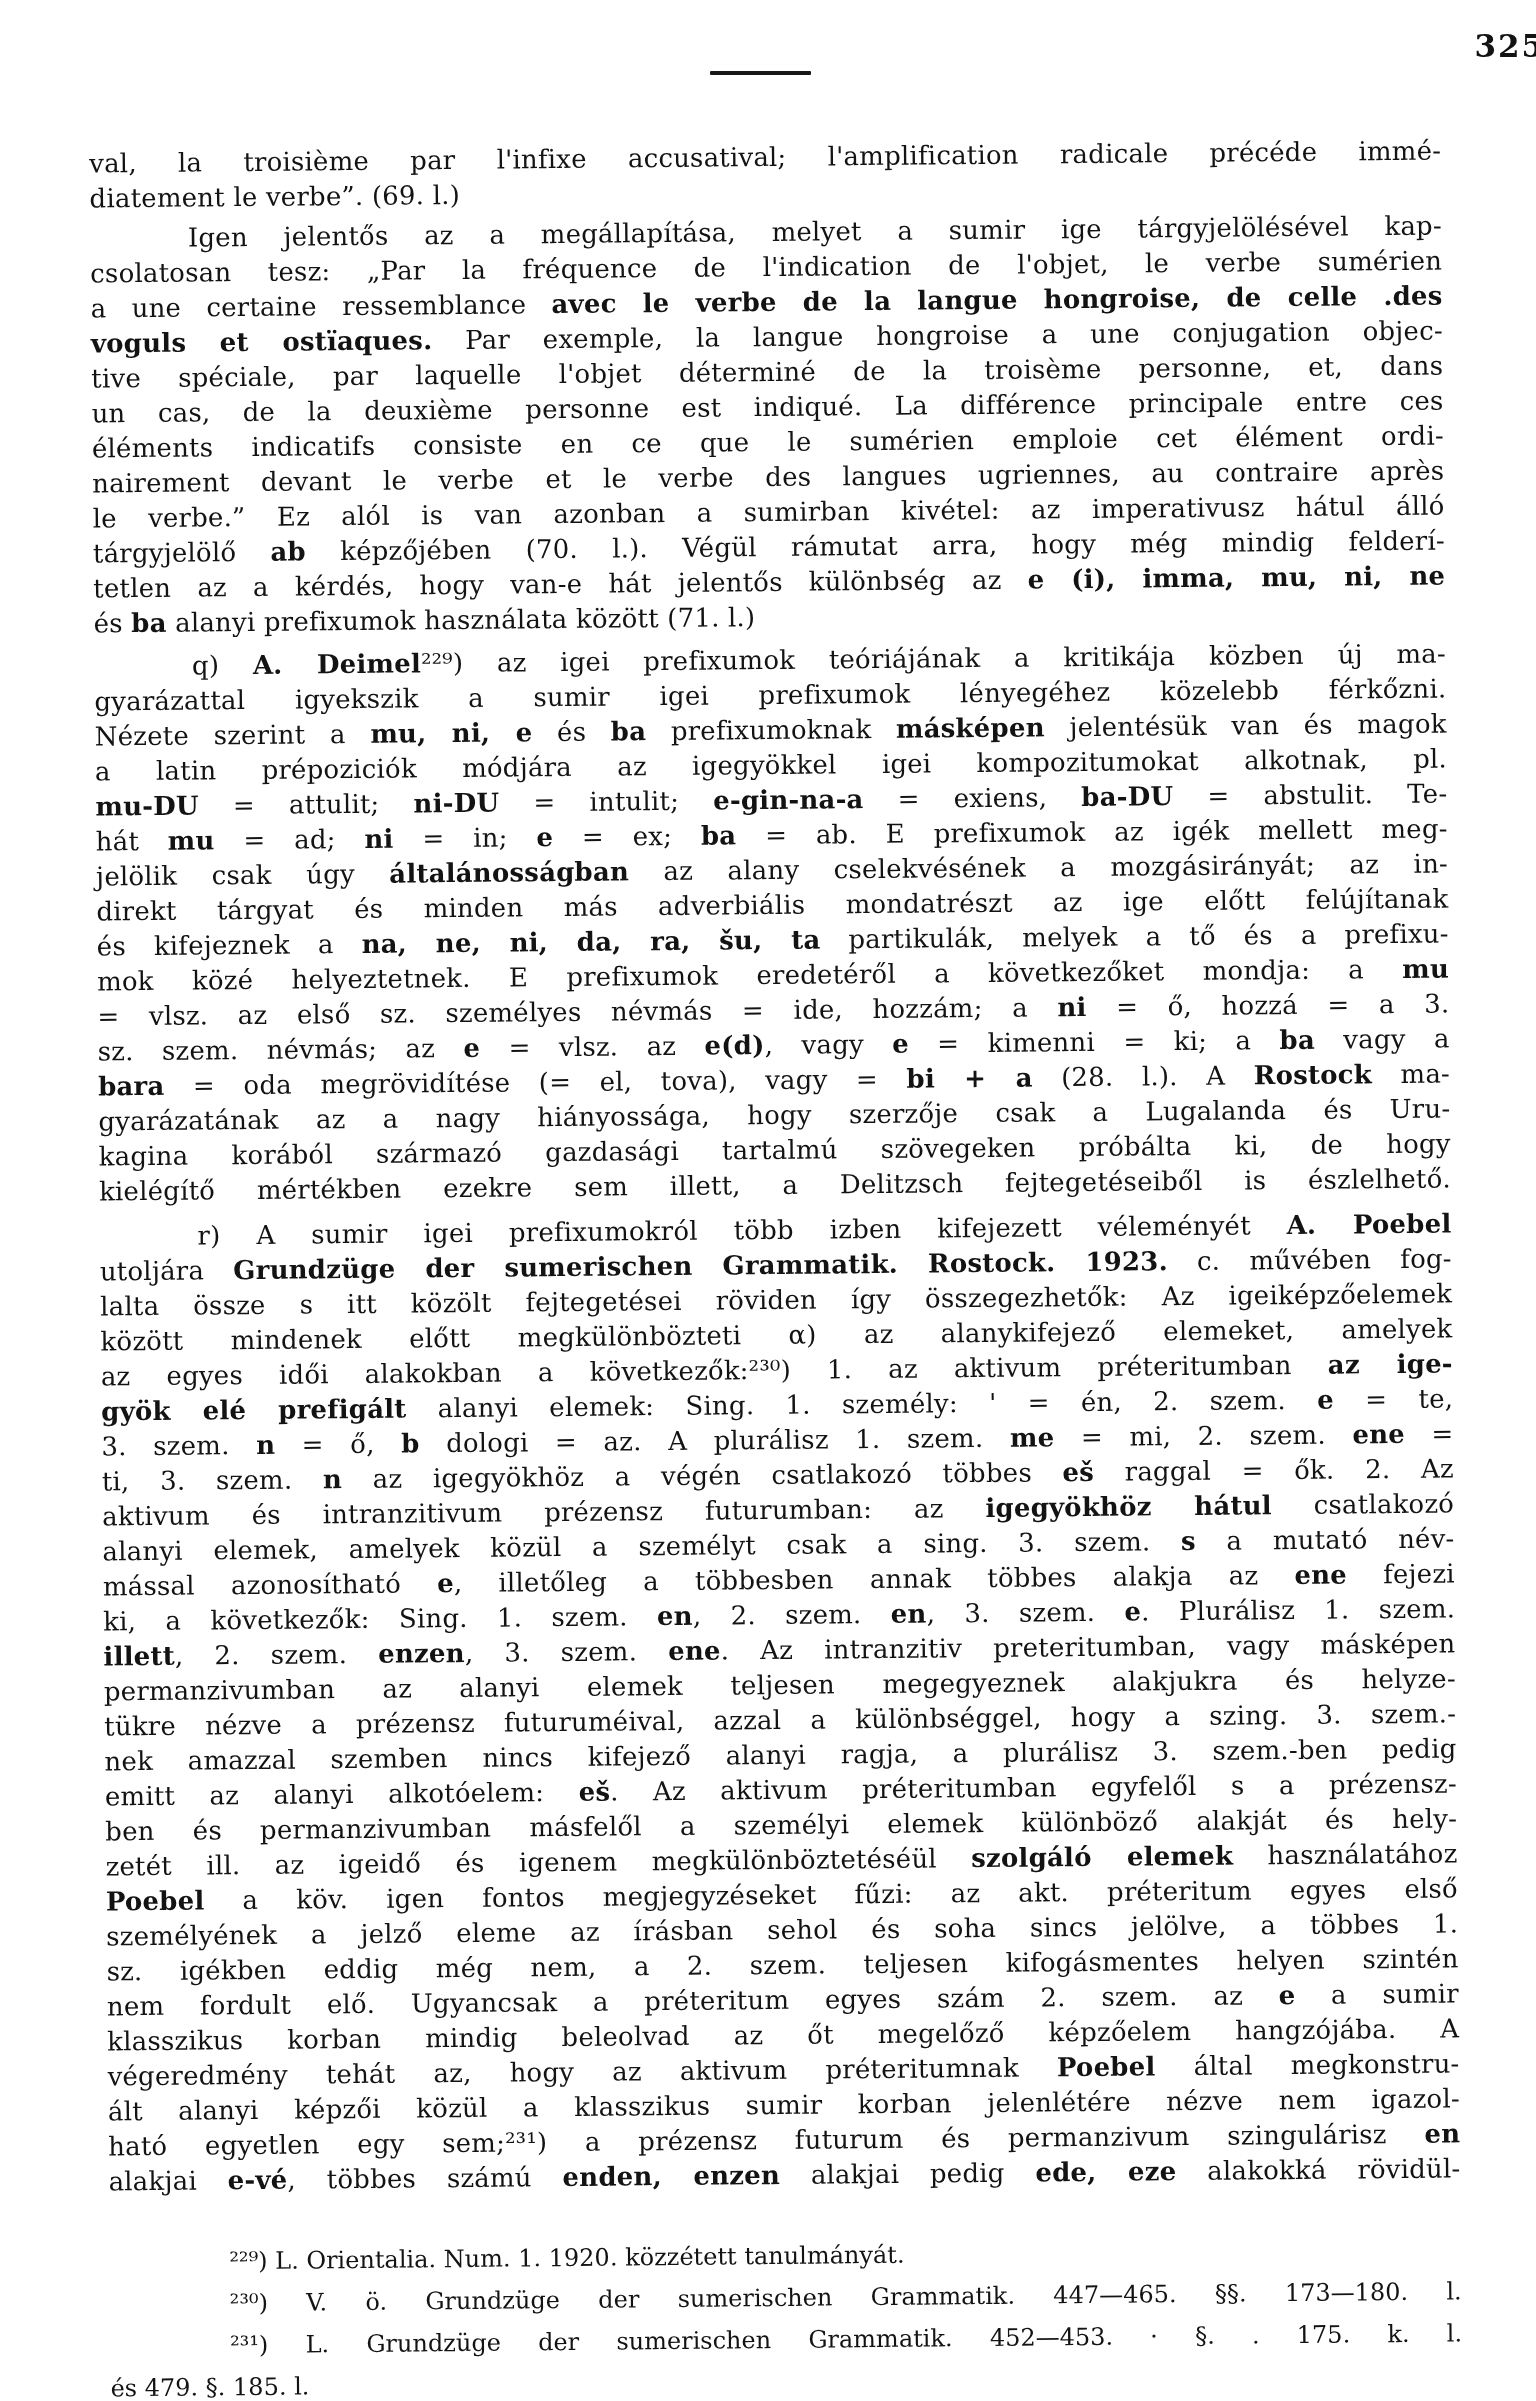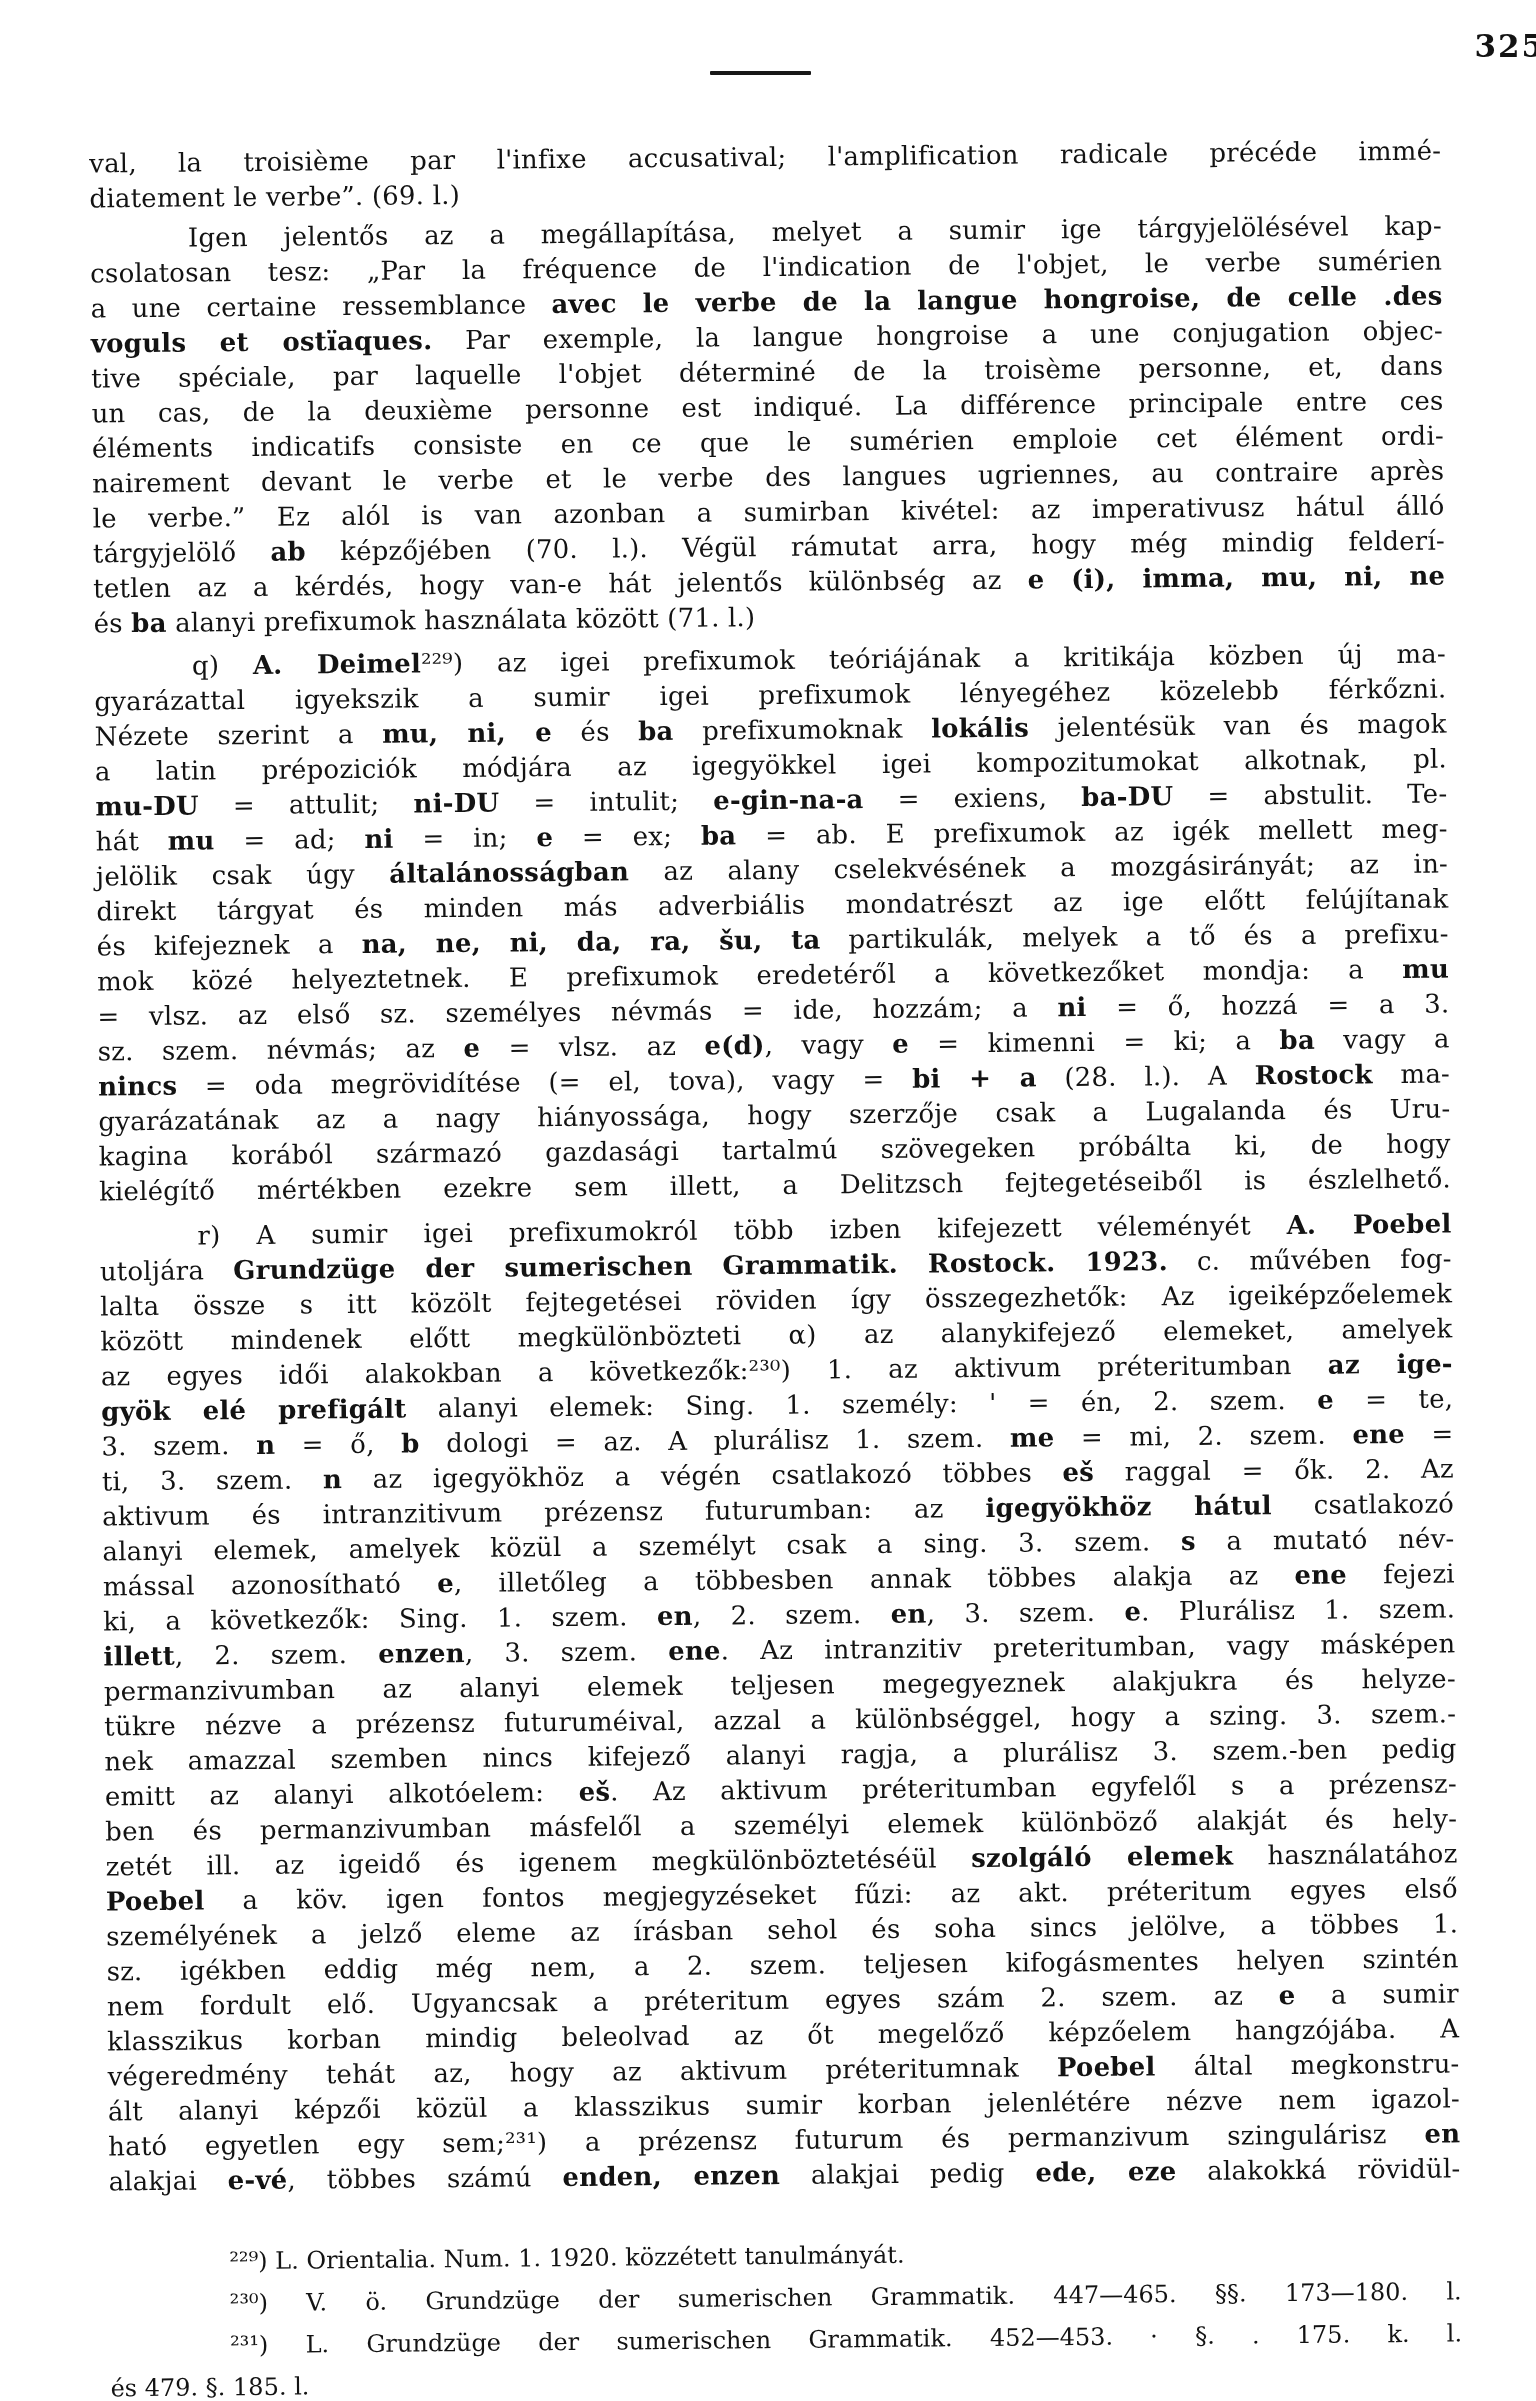--- a/index.html
+++ b/index.html
@@ -93,31 +93,31 @@
           <div class="line"><span>éléments indicatifs consiste en ce que le sumérien emploie cet élément ordi-</span></div>
           <div class="line"><span>nairement devant le verbe et le verbe des langues ugriennes, au contraire après</span></div>
           <div class="line"><span>le verbe.” Ez alól is van azonban a sumirban kivétel: az imperativusz hátul álló</span></div>
           <div class="line"><span>tárgyjelölő </span><b>ab</b><span> képzőjében (70. l.). Végül rámutat arra, hogy még mindig felderí-</span></div>
           <div class="line"><span>tetlen az a kérdés, hogy van-e hát jelentős különbség az </span><b>e (i), imma, mu, ni, ne</b></div>
           <div class="line lastline"><span>és </span><b>ba</b><span> alanyi prefixumok használata között (71. l.)</span></div>
         </div>
         <div class="paragraph" style="margin-top: 8.6px;">
           <div class="line indent"><span>q) </span><b>A. Deimel</b><span>²²⁹) az igei prefixumok teóriájának a kritikája közben új ma-</span></div>
           <div class="line"><span>gyarázattal igyekszik a sumir igei prefixumok lényegéhez közelebb férkőzni.</span></div>
-          <div class="line"><span>Nézete szerint a </span><b>mu, ni, e</b><span> és </span><b>ba</b><span> prefixumoknak </span><b>lokális</b><span> jelentésük van és magok</span></div>
+          <div class="line"><span>Nézete szerint a </span><b>mu, ni, e</b><span> és </span><b>ba</b><span> prefixumoknak </span><b>másképen</b><span> jelentésük van és magok</span></div>
           <div class="line"><span>a latin prépoziciók módjára az igegyökkel igei kompozitumokat alkotnak, pl.</span></div>
           <div class="line"><b>mu-DU</b><span> = attulit; </span><b>ni-DU</b><span> = intulit; </span><b>e-gin-na-a</b><span> = exiens, </span><b>ba-DU</b><span> = abstulit. Te-</span></div>
           <div class="line"><span>hát </span><b>mu</b><span> = ad; </span><b>ni</b><span> = in; </span><b>e</b><span> = ex; </span><b>ba</b><span> = ab. E prefixumok az igék mellett meg-</span></div>
           <div class="line"><span>jelölik csak úgy </span><b>általánosságban</b><span> az alany cselekvésének a mozgásirányát; az in-</span></div>
           <div class="line"><span>direkt tárgyat és minden más adverbiális mondatrészt az ige előtt felújítanak</span></div>
           <div class="line"><span>és kifejeznek a </span><b>na, ne, ni, da, ra, šu, ta</b><span> partikulák, melyek a tő és a prefixu-</span></div>
           <div class="line"><span>mok közé helyeztetnek. E prefixumok eredetéről a következőket mondja: a </span><b>mu</b></div>
           <div class="line"><span>= vlsz. az első sz. személyes névmás = ide, hozzám; a </span><b>ni</b><span> = ő, hozzá = a 3.</span></div>
           <div class="line"><span>sz. szem. névmás; az </span><b>e</b><span> = vlsz. az </span><b>e(d)</b><span>, vagy </span><b>e</b><span> = kimenni = ki; a </span><b>ba</b><span> vagy a</span></div>
-          <div class="line"><b>nincs</b><span> = oda megrövidítése (= el, tova), vagy = </span><b>bi + a</b><span> (28. l.). A </span><b>Rostock</b><span> ma-</span></div>
+          <div class="line"><b>bara</b><span> = oda megrövidítése (= el, tova), vagy = </span><b>bi + a</b><span> (28. l.). A </span><b>Rostock</b><span> ma-</span></div>
           <div class="line"><span>gyarázatának az a nagy hiányossága, hogy szerzője csak a Lugalanda és Uru-</span></div>
           <div class="line"><span>kagina korából származó gazdasági tartalmú szövegeken próbálta ki, de hogy</span></div>
           <div class="line"><span>kielégítő mértékben ezekre sem illett, a Delitzsch fejtegetéseiből is észlelhető.</span></div>
         </div>
         <div class="paragraph" style="margin-top: 9.6px;">
           <div class="line indent"><span>r) A sumir igei prefixumokról több izben kifejezett véleményét </span><b>A. Poebel</b></div>
           <div class="line"><span>utoljára </span><b>Grundzüge der sumerischen Grammatik. Rostock. 1923.</b><span> c. művében fog-</span></div>
           <div class="line"><span>lalta össze s itt közölt fejtegetései röviden így összegezhetők: Az igeiképzőelemek</span></div>
           <div class="line"><span>között mindenek előtt megkülönbözteti α) az alanykifejező elemeket, amelyek</span></div>
           <div class="line"><span>az egyes idői alakokban a következők:²³⁰) 1. az aktivum préteritumban </span><b>az ige-</b></div>

